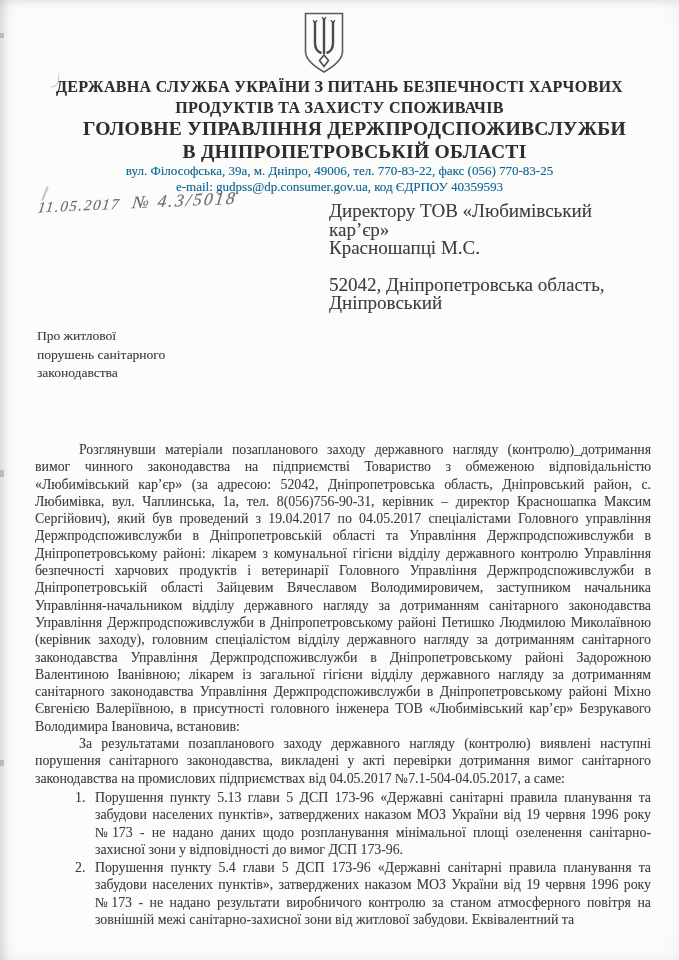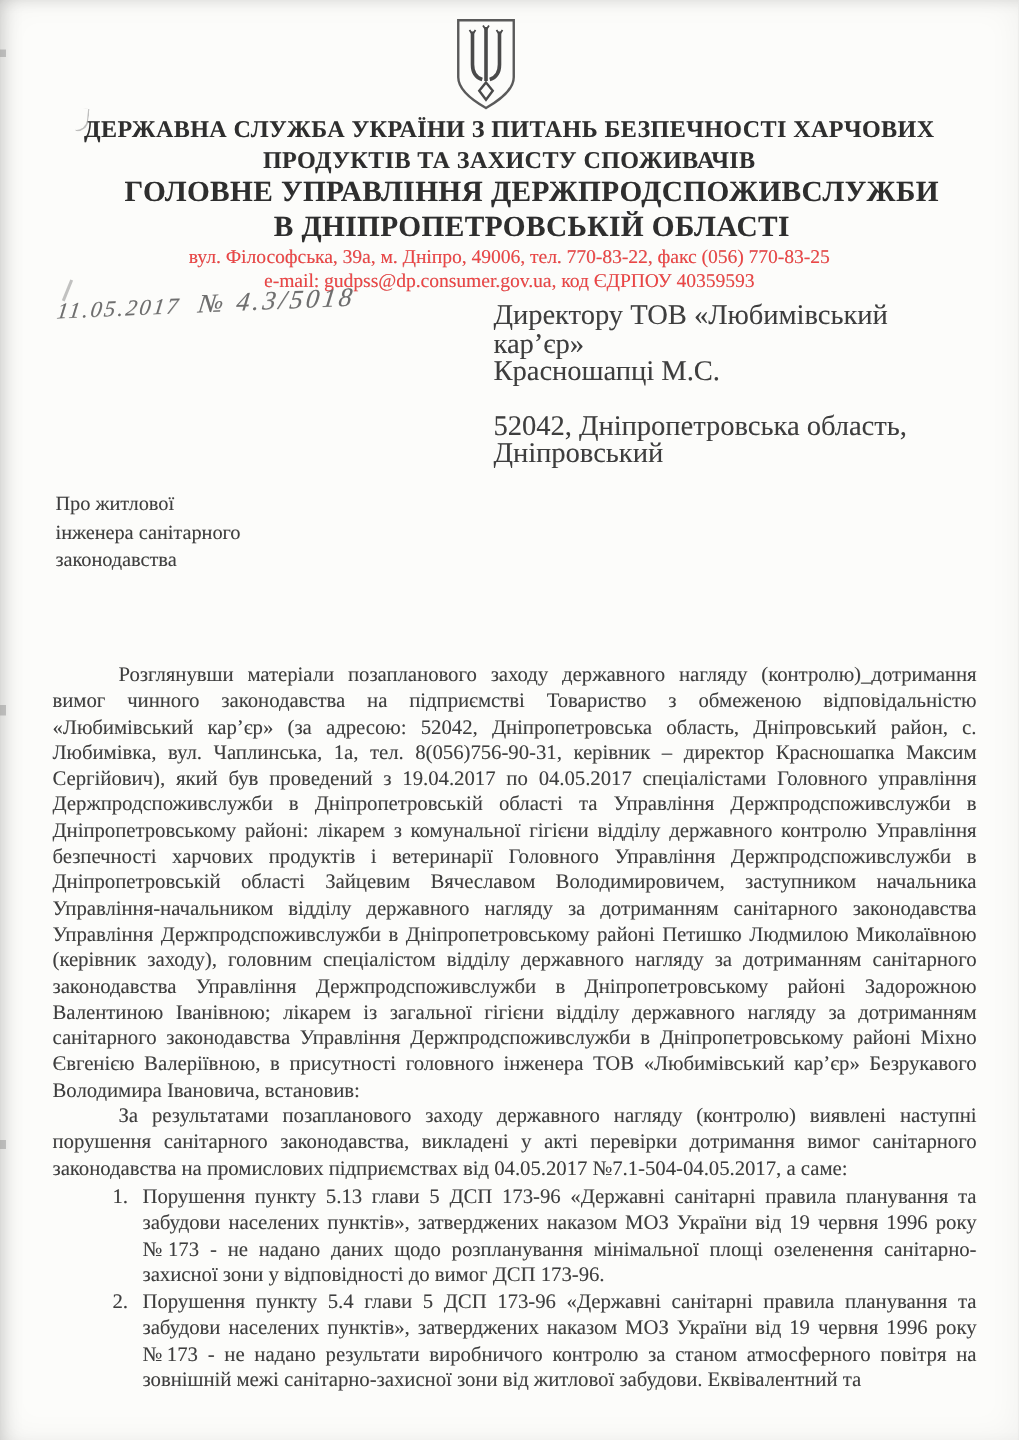--- a/index.html
+++ b/index.html
@@ -18,21 +18,21 @@
     text-shadow: 0.2px 0.2px 0.4px rgba(80,80,80,0.35);
   }
 
   
   .emblem { position: absolute; left: 302px; top: 12px; width: 44px; height: 62px; }
 
   
   .letterhead { position: absolute; top: 76px; left: 0; width: 679px; text-align: center; color: #2e2e2e; }
   .org-line { font-weight: bold; font-size: 16px; line-height: 21px; letter-spacing: 0.3px; }
   .org-line-big { font-weight: bold; font-size: 19.5px; line-height: 22.5px; letter-spacing: 0.3px; padding-left: 30px; }
-  .addr-line { font-size: 13px; line-height: 14.5px; color: #ef4444; margin-top: 1px; }
+  .addr-line { font-size: 13px; line-height: 14.5px; color: #0369a1; margin-top: 1px; }
 
   
   .ref {
     position: absolute; left: 38px; top: 192px;
     font-style: italic; color: #6e6e6e;
     transform: rotate(-2.5deg) skewX(-10deg);
     white-space: nowrap;
   }
   .ref-date { font-size: 15px; letter-spacing: 1.6px; }
   .ref-num { font-size: 17.5px; letter-spacing: 2.2px; margin-left: 8px; }
@@ -108,21 +108,21 @@
 
   <div class="recipient">
     <div>Директору ТОВ «Любимівський кар’єр»</div>
     <div>Красношапці М.С.</div>
     <div class="gap"></div>
     <div>52042, Дніпропетровська область, Дніпровський</div>
   </div>
 
   <div class="subject">
     <div>Про житлової</div>
-    <div>інженера санітарного</div>
+    <div>порушень санітарного</div>
     <div>законодавства</div>
   </div>
 
 
   <div class="body-text">
     <p>Розглянувши матеріали позапланового заходу державного нагляду (контролю)_дотримання вимог чинного законодавства на підприємстві Товариство з обмеженою відповідальністю «Любимівський кар’єр» (за адресою:  52042, Дніпропетровська область, Дніпровський район, с. Любимівка, вул. Чаплинська, 1а, тел. 8(056)756-90-31, керівник – директор Красношапка Максим Сергійович), який був проведений з 19.04.2017 по 04.05.2017 спеціалістами Головного управління Держпродспоживслужби в Дніпропетровській області та Управління Держпродспоживслужби в Дніпропетровському районі: лікарем з комунальної гігієни відділу державного контролю Управління безпечності харчових продуктів і ветеринарії  Головного Управління Держпродспоживслужби в Дніпропетровській області Зайцевим Вячеславом Володимировичем, заступником начальника Управління-начальником відділу державного нагляду за дотриманням санітарного законодавства Управління Держпродспоживслужби в Дніпропетровському районі Петишко Людмилою Миколаївною (керівник заходу), головним спеціалістом відділу державного нагляду за дотриманням санітарного законодавства Управління Держпродспоживслужби в Дніпропетровському районі Задорожною Валентиною  Іванівною; лікарем із загальної гігієни відділу державного нагляду за дотриманням санітарного законодавства Управління Держпродспоживслужби в Дніпропетровському районі Міхно Євгенією Валеріївною, в присутності головного інженера ТОВ «Любимівський кар’єр» Безрукавого Володимира Івановича, встановив:</p>
     <p>За результатами позапланового заходу державного нагляду (контролю) виявлені наступні порушення санітарного законодавства, викладені у акті перевірки дотримання вимог санітарного законодавства на промислових підприємствах від 04.05.2017 №7.1-504-04.05.2017, а саме:</p>
     <ol class="num-list">
       <li class="num-item">
         <span class="num">1.</span>

